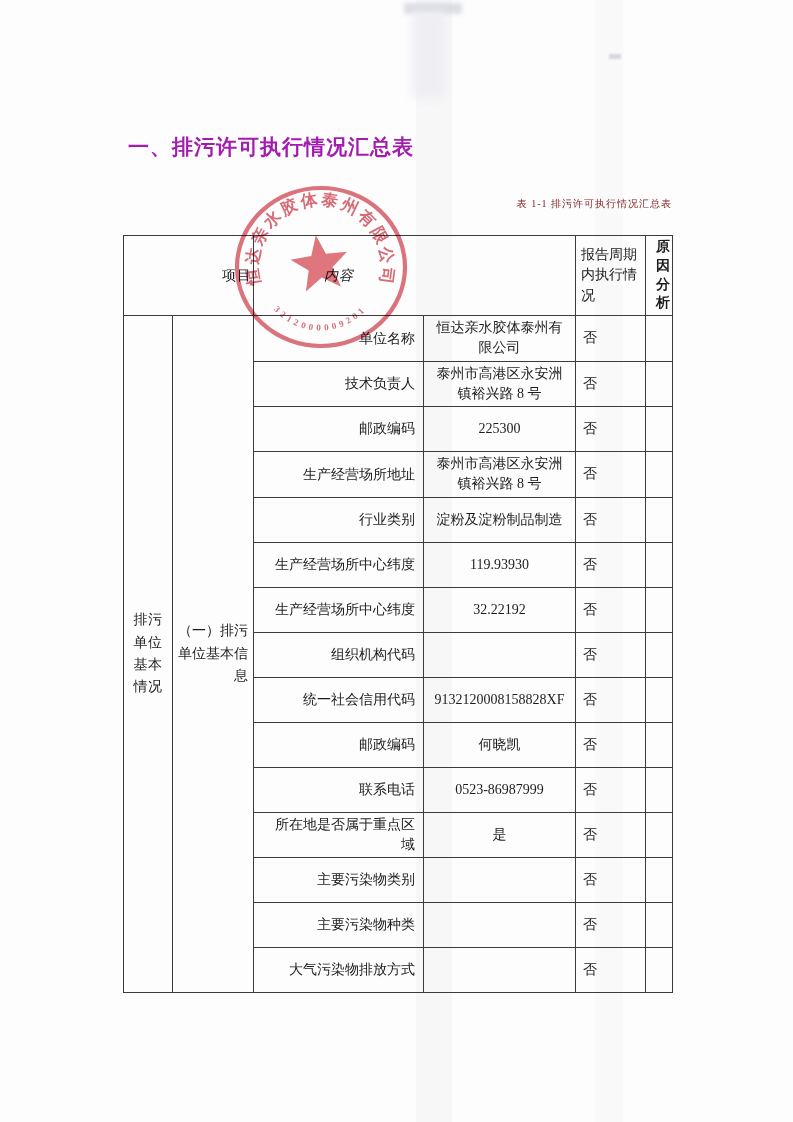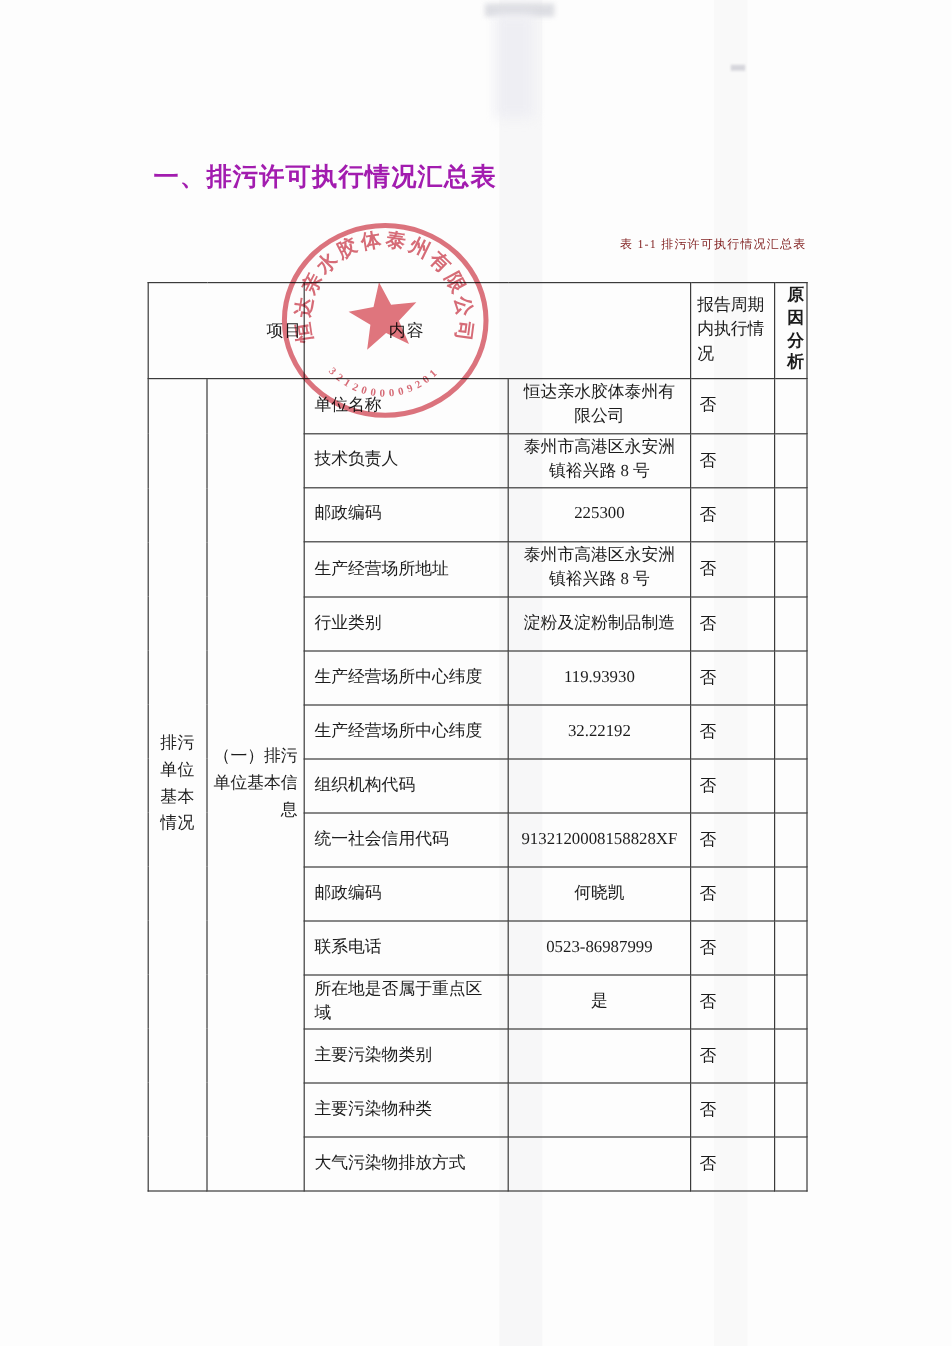--- a/index.html
+++ b/index.html
@@ -30,27 +30,27 @@
   table.doc{
     position:absolute;left:123px;top:235px;width:549px;
     border-collapse:collapse;table-layout:fixed;
     font-size:14px;color:#1c1c1c;
   }
   table.doc td{border:1.5px solid #3b3b3b;vertical-align:middle;overflow:hidden;}
   tr.hdr{height:80px;}
   tr.row{height:45px;}
 
   td.h-item{text-align:right;padding-left:11px;letter-spacing:1px;}
-  td.h-content{text-align:center;padding-right:152px;letter-spacing:1px;}
+  td.h-content{text-align:center;padding-right:152px;letter-spacing:1px;font-style:italic;}
   td.h-exec{padding:0 5px;word-break:break-all;line-height:1.45;}
   td.h-reason{text-align:right;padding:0 2px;word-break:break-all;line-height:1.35;font-weight:bold;}
 
   td.c-cat{text-align:center;padding:0 9px;word-break:break-all;line-height:1.6;letter-spacing:.5px;}
   td.c-sub{text-align:right;padding:0 5px;word-break:break-all;line-height:1.6;}
-  td.c-label{text-align:left;padding:2px 8px;line-height:1.4;}
+  td.c-label{text-align:right;padding:2px 8px;line-height:1.4;}
   td.c-content{text-align:center;padding:2px 6px;line-height:1.45;word-break:break-all;}
   td.c-exec{text-align:left;padding-left:7px;}
   td.c-reason{padding:0;}
 
   .seal{
     position:absolute;left:230px;top:183px;width:182px;height:170px;
     mix-blend-mode:multiply;opacity:.88;pointer-events:none;
   }
   .seal text{font-family:"Liberation Serif", serif;font-weight:bold;}
 </style>

